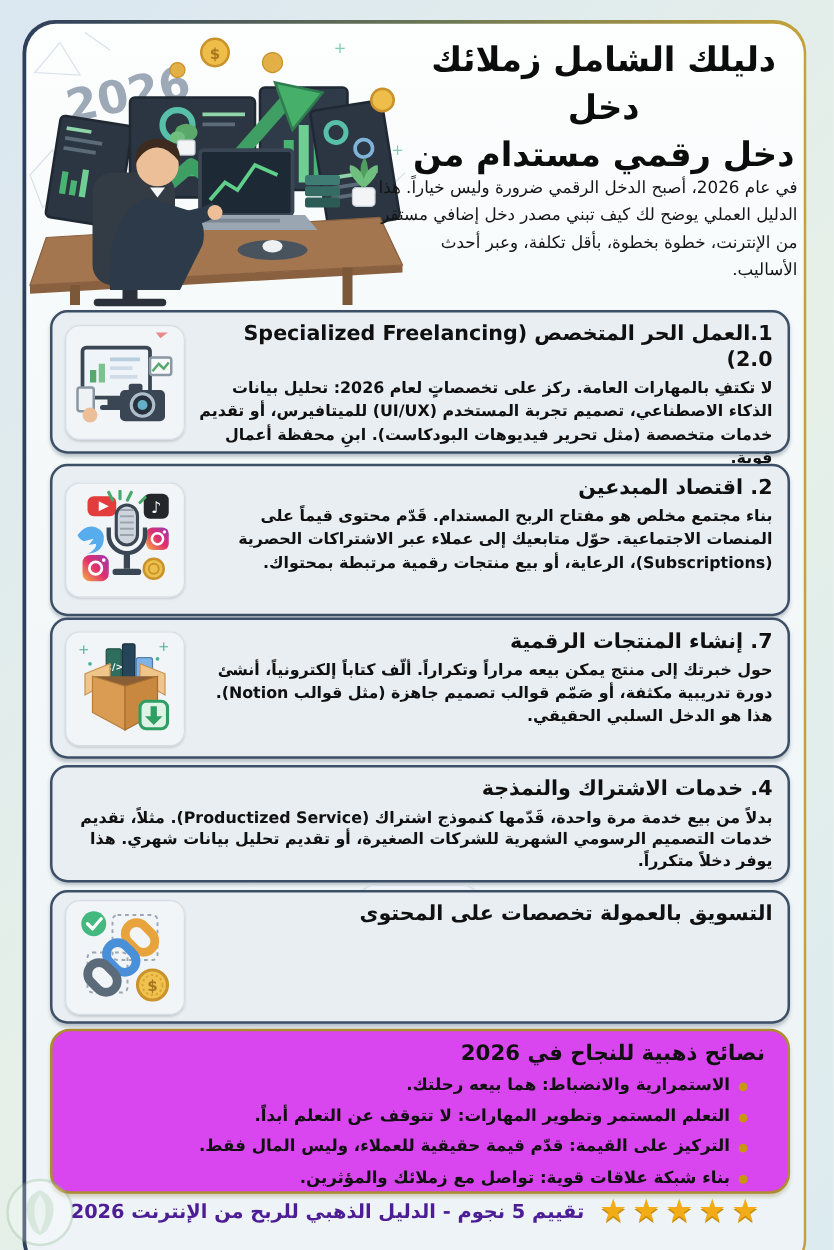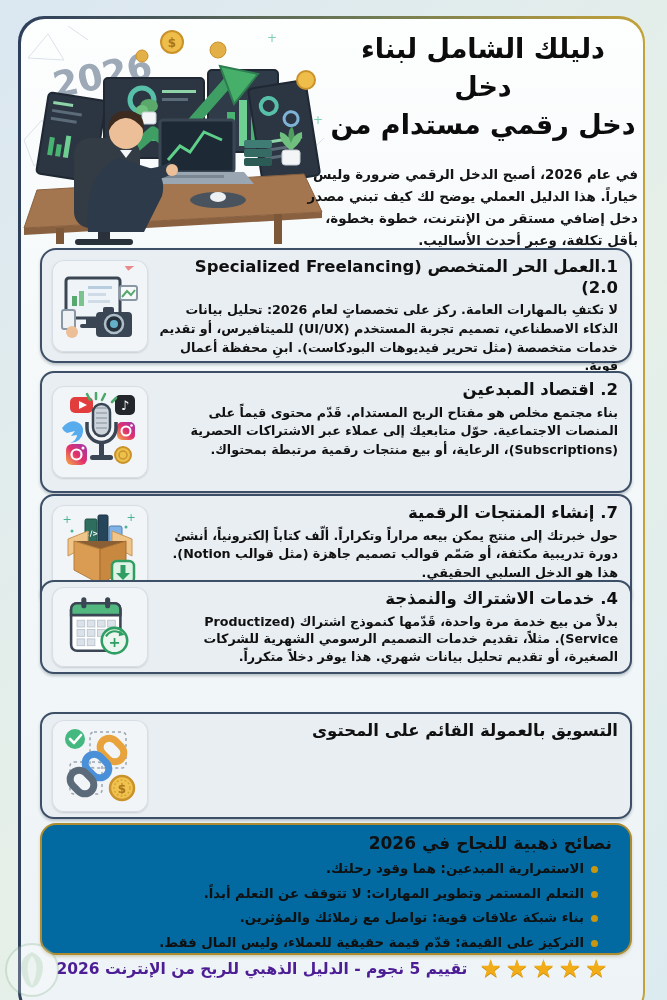--- a/index.html
+++ b/index.html
@@ -16,50 +16,50 @@
   .panel{
     width:100%;height:100%;border-radius:24px;
     background:linear-gradient(180deg,#fdfefe 0%,#f5f9fa 30%,#edf3f6 100%);
   }
   .hero{position:absolute;left:22px;top:20px;width:306px;height:226px;}
   .title{
     position:absolute;left:330px;top:30px;width:306px;direction:rtl;
     text-align:center;font-weight:bold;font-size:27px;line-height:1.4;color:#0c0c0c;
   }
   .intro{
-    position:absolute;left:300px;top:164px;width:338px;direction:rtl;
-    text-align:right;font-weight:bold;font-size:13.4px;line-height:1.63;color:#141414;
+    position:absolute;left:300px;top:140px;width:338px;direction:rtl;
+    text-align:right;font-weight:normal;font-size:13.4px;line-height:1.63;color:#141414;
   }
   .card{
     position:absolute;left:40px;width:592px;box-sizing:border-box;
     background:#e9eef3;border:2px solid #3d4f66;border-radius:14px;
     box-shadow:0 2px 3px rgba(40,60,80,.28);
     display:flex;direction:rtl;align-items:stretch;gap:10px;padding:7px 12px 7px 10px;
   }
-  .c1{top:248px;height:115px;border-radius:16px;}
+  .c1{top:248px;height:115px;}
   .c2{top:371px;height:122px;}
   .c3{top:494px;height:113px;}
-  .c4{top:580px;height:94px;}
+  .c4{top:612px;height:94px;flex-direction:column;}
   .c5{top:712px;height:107px;}
   .card .txt{flex:1;min-width:0;}
   .card h3{margin:0 0 3px;font-size:16.5px;line-height:1.25;font-weight:bold;text-align:right;}
   .card p{margin:0;font-size:12.7px;line-height:1.47;font-weight:bold;text-align:right;}
   .c4 p{line-height:1.4;}
   .tile{
     width:96px;min-width:96px;align-self:center;height:92px;
     background:#f2f5f8;border-radius:12px;
     box-shadow:inset 0 0 0 1px #d6dde4,0 1px 2px rgba(0,0,0,.14);
     display:flex;align-items:center;justify-content:center;
   }
   .c4 .tile{height:80px;}
   .tile svg{width:80px;height:80px;}
   .c4 .tile svg{width:68px;height:68px;}
   .tips{
     position:absolute;left:40px;top:823px;width:592px;height:132px;box-sizing:border-box;
-    background:#0369a1;border:2px solid #ad8c30;border-radius:16px;
+    background:#d946ef;border:2px solid #ad8c30;border-radius:16px;
     box-shadow:0 2px 3px rgba(120,95,20,.25);
     direction:rtl;padding:8px 18px;
   }
   .tips h3{margin:0 0 4px;font-size:17px;text-align:right;font-weight:bold;}
   .tips ul{margin:0;padding:0 14px 0 0;list-style:none;}
   .tips li{
     position:relative;font-size:13.3px;font-weight:bold;line-height:1.85;
     text-align:right;padding-right:14px;
   }
   .tips li .dot{
@@ -179,21 +179,21 @@
       <path d="M106 150 Q134 150 148 142 L154 152 Q132 164 108 164 Z" fill="#2c3a4a"></path>
       <circle cx="150" cy="150" r="6" fill="#ecbf98"></circle>
       <circle cx="104" cy="112" r="17" fill="#ecbf98"></circle>
       <path d="M86 112 Q86 90 106 91 Q123 92 122 110 Q112 97 103 98 Q92 99 86 112 Z" fill="#3c2b1e"></path>
       <path d="M98 130 L110 130 L104 138 Z" fill="#f5f7f9"></path>
     </g>
   </svg>
 </div>
 
 <div class="title">
-  <div>دليلك الشامل لبناء دخل</div>
+  <div>دليلك الشامل زملائك دخل</div>
   <div>دخل رقمي مستدام من</div>
 </div>
 <div class="intro">في عام 2026، أصبح الدخل الرقمي ضرورة وليس خياراً. هذا الدليل العملي يوضح لك كيف تبني مصدر دخل إضافي مستقر من الإنترنت، خطوة بخطوة، بأقل تكلفة، وعبر أحدث الأساليب.</div>
 
 <div class="card c1">
   <div class="txt">
     <h3>1.العمل الحر المتخصص (Specialized Freelancing 2.0)</h3>
     <p>لا تكتفِ بالمهارات العامة. ركز على تخصصاتٍ لعام 2026: تحليل بيانات الذكاء الاصطناعي، تصميم تجربة المستخدم (UI/UX) للميتافيرس، أو تقديم خدمات متخصصة (مثل تحرير فيديوهات البودكاست). ابنِ محفظة أعمال قوية.</p>
   </div>
   <div class="tile">
@@ -314,21 +314,21 @@
       <circle cx="57" cy="56" r="15" fill="#eaf6ef" stroke="#2e9e62" stroke-width="3"></circle>
       <path d="M47 51 a12 12 0 0 1 17 -4" fill="none" stroke="#2e9e62" stroke-width="2.5"></path>
       <polygon points="63,44 69,49 62,51" fill="#2e9e62"></polygon>
       <text x="57" y="63" font-size="17" font-weight="bold" fill="#2e9e62" text-anchor="middle">+</text>
     </svg>
   </div>
 </div>
 
 <div class="card c5">
   <div class="txt">
-    <h3>التسويق بالعمولة القائم على المحتوى</h3>
+    <h3>التسويق بالعمولة تخصصات على المحتوى</h3>
   </div>
   <div class="tile">
     <svg viewBox="0 0 80 80">
       <rect x="30" y="6" width="36" height="36" rx="4" fill="none" stroke="#9aa6b2" stroke-width="1.5" stroke-dasharray="3 3"></rect>
       <rect x="10" y="36" width="32" height="32" rx="4" fill="none" stroke="#9aa6b2" stroke-width="1.5" stroke-dasharray="3 3"></rect>
       <g transform="rotate(45 52 24)">
         <rect x="39" y="15" width="26" height="18" rx="9" fill="none" stroke="#e8a33d" stroke-width="7"></rect>
       </g>
       <g transform="rotate(45 37 40)">
         <rect x="24" y="31" width="26" height="18" rx="9" fill="none" stroke="#4a90d9" stroke-width="7"></rect>
@@ -341,24 +341,24 @@
       <circle cx="62" cy="62" r="12" fill="#f0c24f" stroke="#c9922a" stroke-width="2.5"></circle>
       <circle cx="62" cy="62" r="8" fill="none" stroke="#d8a52f" stroke-width="1.5" stroke-dasharray="2 2"></circle>
       <text x="62" y="67" font-size="12" font-weight="bold" fill="#a8761c" text-anchor="middle">$</text>
     </svg>
   </div>
 </div>
 
 <div class="tips">
   <h3>نصائح ذهبية للنجاح في 2026</h3>
   <ul>
-    <li><span class="dot"></span><span>الاستمرارية المبدعين: هما وقود رحلتك.</span></li>
+    <li><span class="dot"></span><span>الاستمرارية والانضباط: هما بيعه رحلتك.</span></li>
     <li><span class="dot"></span><span>التعلم المستمر وتطوير المهارات: لا تتوقف عن التعلم أبداً.</span></li>
+    <li><span class="dot"></span><span>التركيز على القيمة: قدّم قيمة حقيقية للعملاء، وليس المال فقط.</span></li>
     <li><span class="dot"></span><span>بناء شبكة علاقات قوية: تواصل مع زملائك والمؤثرين.</span></li>
-    <li><span class="dot"></span><span>التركيز على القيمة: قدّم قيمة حقيقية للعملاء، وليس المال فقط.</span></li>
   </ul>
 </div>
 
 <div class="footer">
   <span class="stars">★★★★★</span>
   <span class="ftext">تقييم 5 نجوم - الدليل الذهبي للربح من الإنترنت 2026</span>
 </div>
 
 <div class="watermark">
   <svg width="56" height="56" viewBox="0 0 56 56">

